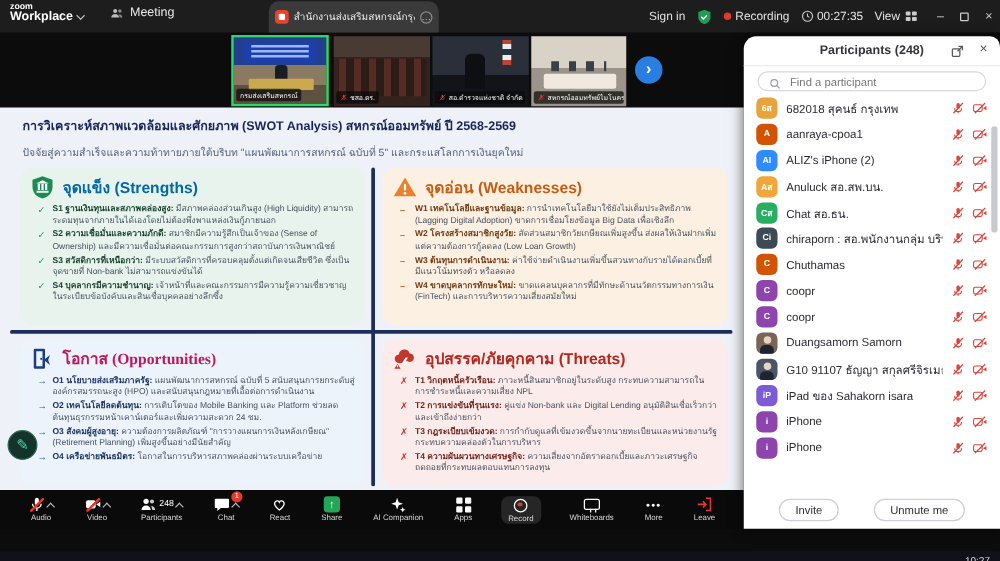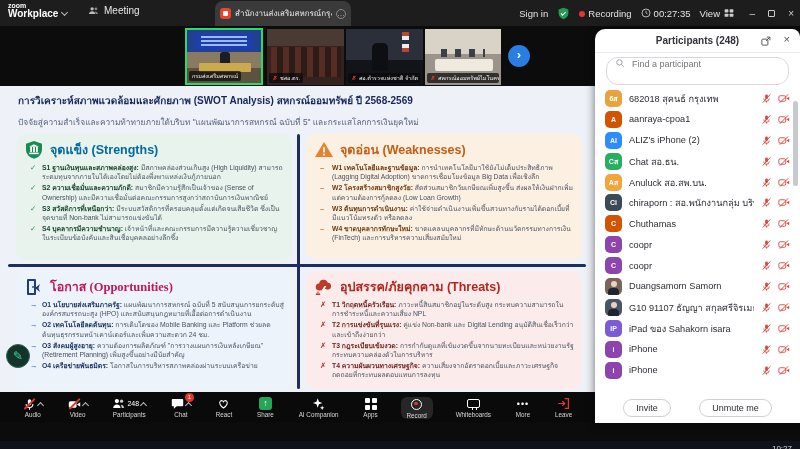--- a/index.html
+++ b/index.html
@@ -91,21 +91,21 @@
   .wbicon{width:13px;height:9px;border:1.3px solid #fff;border-radius:2px;position:relative;}
   .wbicon:after{content:"";position:absolute;left:4px;bottom:-3px;width:3px;height:3px;border-left:1.2px solid #fff;border-right:1.2px solid #fff;}
   .moredots{color:#fff;font-size:9px;letter-spacing:1px;}
 
   
   #panel{position:absolute;left:595px;top:29px;width:205px;height:394px;background:#fff;border-radius:10px 8px 0 0;box-shadow:0 0 10px rgba(0,0,0,.55);}
   #panel-header{position:relative;height:24px;border-bottom:1px solid #ececf1;display:flex;align-items:center;justify-content:center;}
   #panel-title{font-size:10px;font-weight:bold;color:#33333b;}
   #panel-popout{position:absolute;right:28px;top:6px;}
   #panel-close{position:absolute;right:10px;top:4px;font-size:11px;color:#55555e;}
-  #searchbox{margin:4px 11px 3px;height:28px;border:1px solid #d8d8e0;border-radius:12px;display:flex;align-items:flex-start;gap:5px;padding:0 8px;background:#fff;}
+  #searchbox{margin:4px 11px 3px;height:16px;border:1px solid #d8d8e0;border-radius:12px;display:flex;align-items:flex-end;gap:5px;padding:0 8px;background:#fff;}
   #searchbox input{border:none;outline:none;flex:1;font-size:9px;color:#333;background:transparent;min-width:0;}
   #plist{height:313px;overflow:hidden;}
   .prow{height:20.9px;display:flex;align-items:center;gap:7px;padding:0 10px;}
   .pavatar{flex:none;width:17px;height:17px;border-radius:5px;color:#fff;font-size:7px;font-weight:bold;display:flex;align-items:center;justify-content:center;}
   .pavatar.photo{position:relative;overflow:hidden;}
   .pavatar.photo:before{content:"";position:absolute;left:5.5px;top:3px;width:6px;height:6px;border-radius:50%;background:#e8d3c2;}
   .pavatar.photo:after{content:"";position:absolute;left:3px;top:10px;width:11px;height:8px;border-radius:4px 4px 0 0;background:#1e2530;}
   .pname{flex:1;font-size:9.2px;color:#2c2c34;white-space:nowrap;overflow:hidden;}
   .picons{flex:none;display:flex;gap:6px;align-items:center;}
   #pscroll{position:absolute;right:2px;top:72px;width:5px;height:85px;background:#c8c8d0;border-radius:3px;}
@@ -520,39 +520,39 @@
               <line x1="2.5" y1="14" x2="13.5" y2="2" stroke="#d8463c" stroke-width="1.4"></line>
             </svg>
             <svg width="12" height="11" viewBox="0 0 17 16">
               <rect x="1" y="4" width="10" height="8" rx="2" fill="none" stroke="#d8463c" stroke-width="1.3"></rect>
               <path d="M12 8l4-2.6v5.2z" fill="#d8463c"></path>
               <line x1="2.5" y1="14" x2="14.5" y2="2" stroke="#d8463c" stroke-width="1.4"></line>
             </svg>
           </span>
         </div>
       <div class="prow">
+          <span class="pavatar" style="background: rgb(240, 166, 58);">Aส</span>
+          <span class="pname">Anuluck สอ.สพ.บน.</span>
+          <span class="picons">
+            <svg width="11" height="11" viewBox="0 0 16 16">
+              <rect x="6" y="2" width="4" height="7" rx="2" fill="#d8463c"></rect>
+              <path d="M4 8a4 4 0 0 0 8 0" fill="none" stroke="#d8463c" stroke-width="1.3"></path>
+              <line x1="8" y1="11.5" x2="8" y2="14" stroke="#d8463c" stroke-width="1.3"></line>
+              <line x1="2.5" y1="14" x2="13.5" y2="2" stroke="#d8463c" stroke-width="1.4"></line>
+            </svg>
+            <svg width="12" height="11" viewBox="0 0 17 16">
+              <rect x="1" y="4" width="10" height="8" rx="2" fill="none" stroke="#d8463c" stroke-width="1.3"></rect>
+              <path d="M12 8l4-2.6v5.2z" fill="#d8463c"></path>
+              <line x1="2.5" y1="14" x2="14.5" y2="2" stroke="#d8463c" stroke-width="1.4"></line>
+            </svg>
+          </span>
+        </div>
+      <div class="prow">
           <span class="pavatar" style="background: rgb(39, 174, 96);">Cส</span>
           <span class="pname">Chat สอ.ธน.</span>
-          <span class="picons">
-            <svg width="11" height="11" viewBox="0 0 16 16">
-              <rect x="6" y="2" width="4" height="7" rx="2" fill="#d8463c"></rect>
-              <path d="M4 8a4 4 0 0 0 8 0" fill="none" stroke="#d8463c" stroke-width="1.3"></path>
-              <line x1="8" y1="11.5" x2="8" y2="14" stroke="#d8463c" stroke-width="1.3"></line>
-              <line x1="2.5" y1="14" x2="13.5" y2="2" stroke="#d8463c" stroke-width="1.4"></line>
-            </svg>
-            <svg width="12" height="11" viewBox="0 0 17 16">
-              <rect x="1" y="4" width="10" height="8" rx="2" fill="none" stroke="#d8463c" stroke-width="1.3"></rect>
-              <path d="M12 8l4-2.6v5.2z" fill="#d8463c"></path>
-              <line x1="2.5" y1="14" x2="14.5" y2="2" stroke="#d8463c" stroke-width="1.4"></line>
-            </svg>
-          </span>
-        </div>
-      <div class="prow">
-          <span class="pavatar" style="background: rgb(240, 166, 58);">Aส</span>
-          <span class="pname">Anuluck สอ.สพ.บน.</span>
           <span class="picons">
             <svg width="11" height="11" viewBox="0 0 16 16">
               <rect x="6" y="2" width="4" height="7" rx="2" fill="#d8463c"></rect>
               <path d="M4 8a4 4 0 0 0 8 0" fill="none" stroke="#d8463c" stroke-width="1.3"></path>
               <line x1="8" y1="11.5" x2="8" y2="14" stroke="#d8463c" stroke-width="1.3"></line>
               <line x1="2.5" y1="14" x2="13.5" y2="2" stroke="#d8463c" stroke-width="1.4"></line>
             </svg>
             <svg width="12" height="11" viewBox="0 0 17 16">
               <rect x="1" y="4" width="10" height="8" rx="2" fill="none" stroke="#d8463c" stroke-width="1.3"></rect>
               <path d="M12 8l4-2.6v5.2z" fill="#d8463c"></path>

